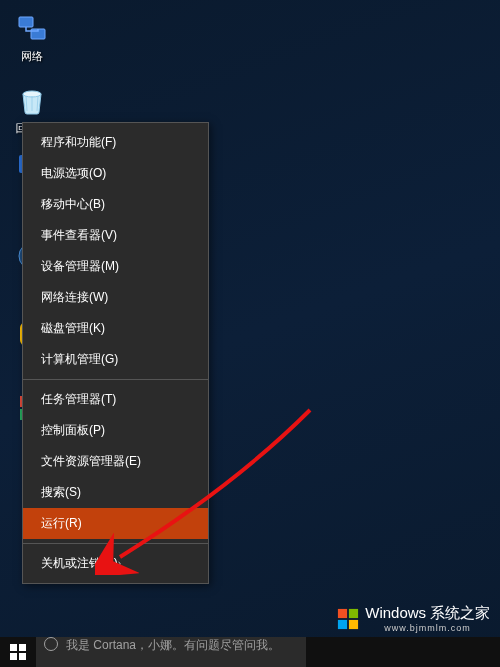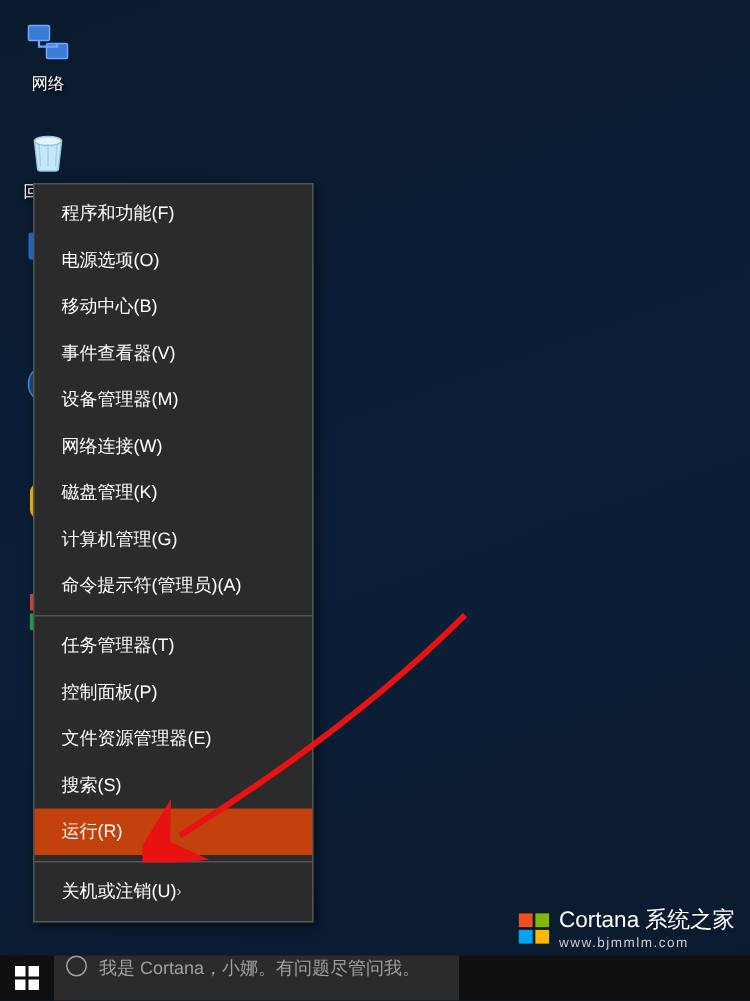--- a/index.html
+++ b/index.html
@@ -120,20 +120,21 @@
       height: 22px;
     }
     .watermark .wm-text-main {
       font-size: 15px;
       font-weight: 400;
     }
     .watermark .wm-text-sub {
       font-size: 9px;
       color: #ccc;
       letter-spacing: 1px;
+      text-align: center;
     }
     .arrow-annotation {
       position: absolute;
       left: 95px;
       top: 405px;
       width: 220px;
       height: 170px;
       pointer-events: none;
     }
   </style>
@@ -224,23 +225,20 @@
         <span>设备管理器(M)</span>
       </div>
       <div class="menu-item">
         <span>网络连接(W)</span>
       </div>
       <div class="menu-item">
         <span>磁盘管理(K)</span>
       </div>
       <div class="menu-item">
         <span>计算机管理(G)</span>
-      </div>
-      <div class="menu-item">
-        <span>命令提示符(管理员)(A)</span>
       </div>
       <div class="menu-sep"></div>
       <div class="menu-item">
         <span>任务管理器(T)</span>
       </div>
       <div class="menu-item">
         <span>控制面板(P)</span>
       </div>
       <div class="menu-item">
         <span>文件资源管理器(E)</span>
@@ -268,21 +266,21 @@
   </svg>
 
   <div class="watermark">
     <svg class="wm-logo" viewBox="0 0 24 24">
       <rect x="1" y="1" width="10" height="10" fill="#f25022"></rect>
       <rect x="13" y="1" width="10" height="10" fill="#7fba00"></rect>
       <rect x="1" y="13" width="10" height="10" fill="#00a4ef"></rect>
       <rect x="13" y="13" width="10" height="10" fill="#ffb900"></rect>
     </svg>
     <div>
-      <span class="wm-text-main">Cortana</span>
+      <span class="wm-text-main">Windows</span>
       <span class="wm-text-main">系统之家</span>
       <div class="wm-text-sub">www.bjmmlm.com</div>
     </div>
   </div>
 
   <div class="taskbar">
     <div class="start-btn">
       <svg width="16" height="16" viewBox="0 0 16 16">
         <rect x="0" y="0" width="7" height="7" fill="#fff"></rect>
         <rect x="9" y="0" width="7" height="7" fill="#fff"></rect>

